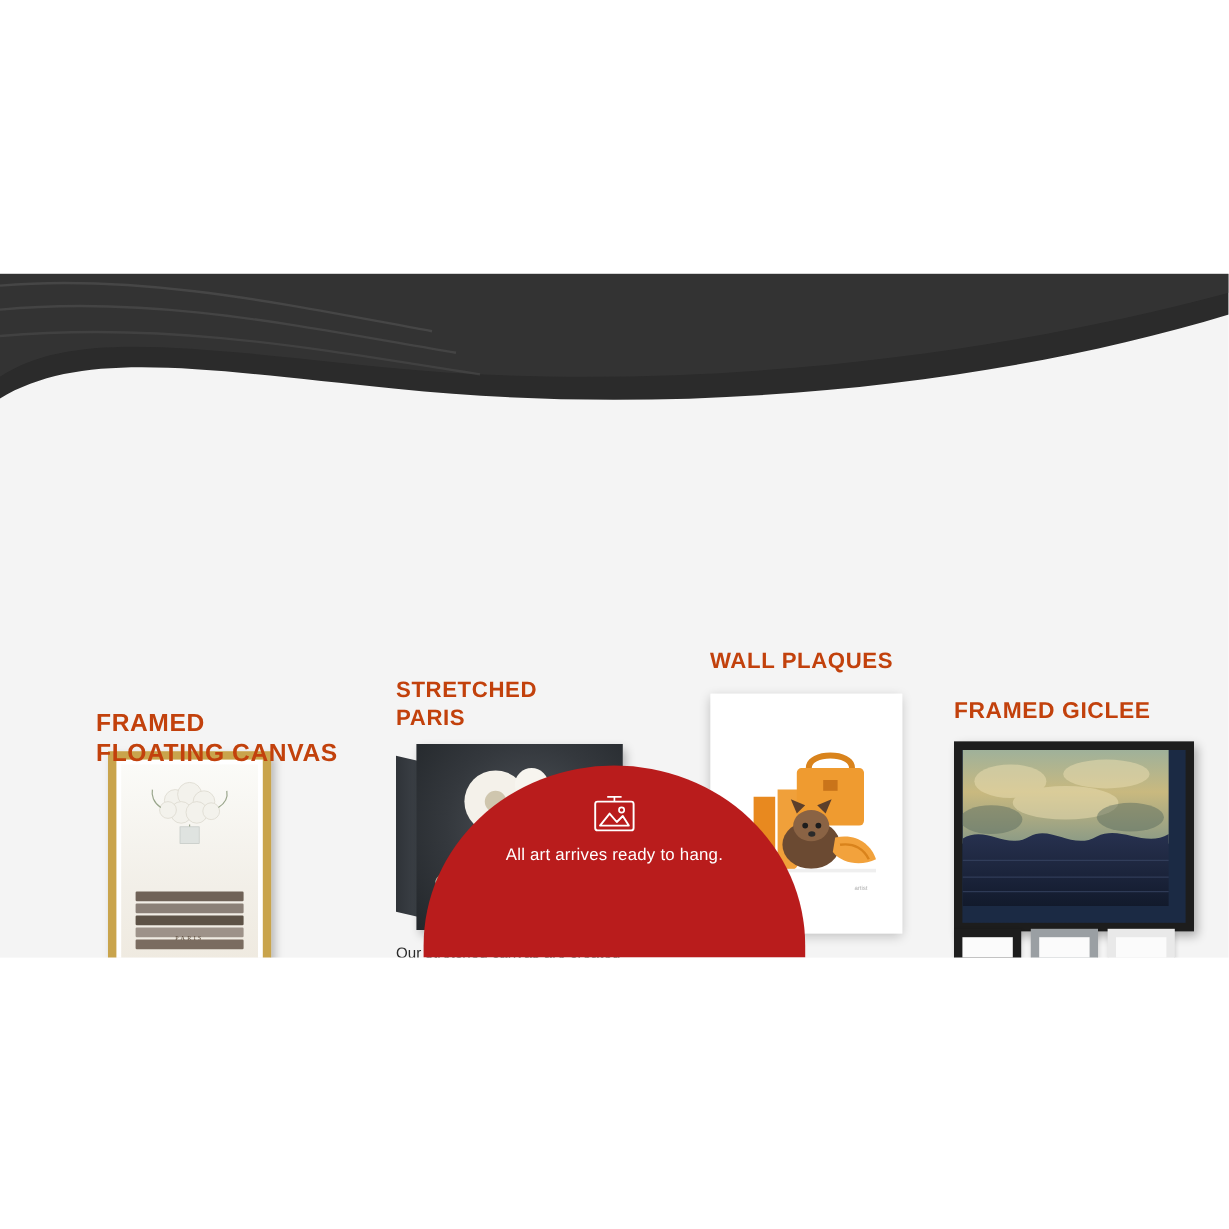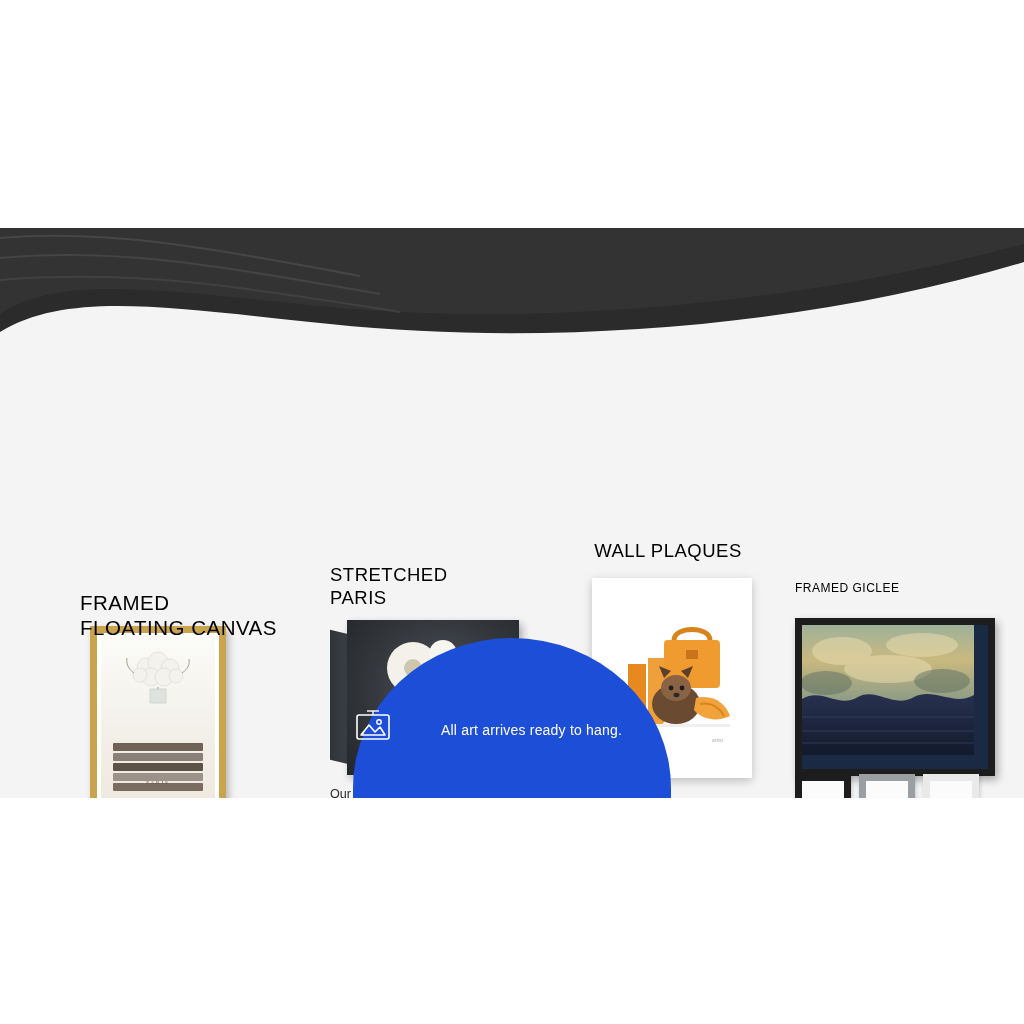--- a/index.html
+++ b/index.html
@@ -73,22 +73,22 @@
     color: #3a3a3a;
     margin-top: 2px;
   }
 
   
   .col {
     position: absolute;
     z-index: 4;
   }
   .col-title {
-    font-weight: normal;
-    color: #000000;
+    font-weight: bold;
+    color: #c2410c;
     letter-spacing: 0.5px;
     line-height: 1.22;
   }
   .col-body {
     color: #2b2b2b;
     line-height: 1.45;
   }
 
   
   #col1 { left: 38px; top: 362px; width: 250px; margin-left: 42px; }
@@ -99,21 +99,21 @@
   #col2 .col-title { font-size: 18.5px; }
   #col2 .col-body { font-size: 12.6px; }
 
   
   #col3 { left: 568px; top: 312px; width: 200px; }
   #col3 .col-title { font-size: 18.5px; }
   #col3 .col-body { font-size: 12.6px; }
 
   
   #col4 { left: 795px; top: 353px; width: 200px; }
-  #col4 .col-title { font-size: 12px; }
+  #col4 .col-title { font-size: 19px; }
 
   
   .p1-wrap { position: absolute; left: 50px; top: 398px; width: 240px; height: 260px; }
   .p1-frame {
     position: absolute; left: 40px; top: 0;
     width: 122px; height: 172px;
     border: 7px solid #c9a44c;
     background: #ffffff;
     box-shadow: 3px 4px 7px rgba(0,0,0,0.25);
   }
@@ -175,31 +175,30 @@
   .fs .inner { position: absolute; inset: 7px; background: #fbfbfb; }
 
   
   .bottom-arc {
     position: absolute;
     left: 50%;
     transform: translateX(-50%);
     bottom: 0;
     width: 318px;
     height: 160px;
-    background: #1d4ed8;
+    background: #b91c1c;
     border-top-left-radius: 170px 160px;
     border-top-right-radius: 170px 160px;
     z-index: 7;
     display: flex;
-    flex-direction: row;
+    flex-direction: column;
     align-items: center;
     justify-content: flex-start;
     padding-top: 24px;
     box-sizing: border-box;
-    gap: 48px;
   }
   .arc-icon { width: 40px; height: 32px; margin-bottom: 10px; }
   .arc-text {
     color: #ffffff;
     font-size: 14px;
     letter-spacing: 0.2px;
   }
 </style>
 </head>
 <body>

